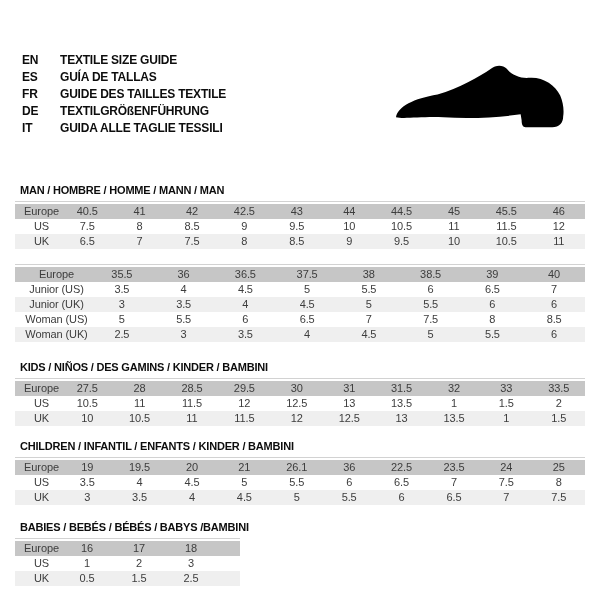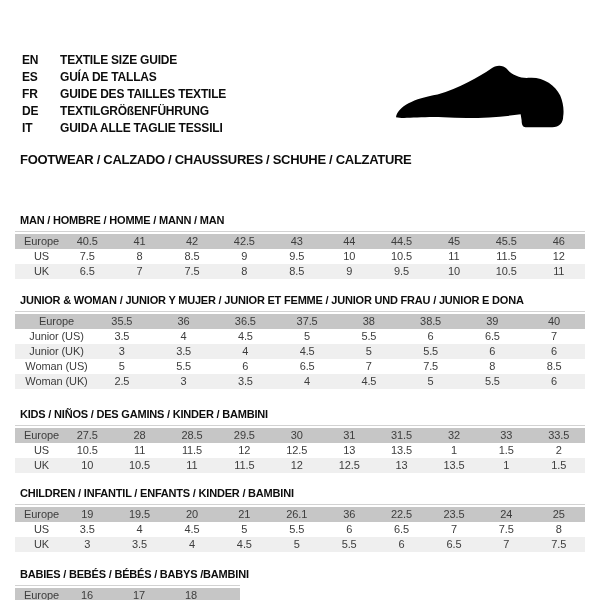--- a/index.html
+++ b/index.html
@@ -107,21 +107,20 @@
         C 173,61 169,65 162,65
         L 135,65
         C 132,65 131,62 131,58
         L 130,52
         C 108,55 80,57 52,55
         C 30,54 12,57 4,55
         Z"></path>
     </svg>
   </div>
 
-  <div class="category-title">FOOTWEAR / CALZADO / CHAUSSURES / SCHUHE / CALZATURE</div>
 
   <div id="tables">
       <section class="size-section sec-man">
         <div class="section-title">MAN / HOMBRE / HOMME / MANN / MAN</div>
         <div class="rule"></div>
         <table class="size-table">
           <colgroup>
             <col class="label-col">
             <col>
             <col>
@@ -171,21 +170,20 @@
               <td>9</td>
               <td>9.5</td>
               <td>10</td>
               <td>10.5</td>
               <td>11</td>
             </tr>
           </tbody>
         </table>
       </section>
       <section class="size-section sec-junior-woman">
-        <div class="section-title">JUNIOR &amp; WOMAN / JUNIOR Y MUJER / JUNIOR ET FEMME / JUNIOR UND FRAU / JUNIOR E DONA</div>
         <div class="rule"></div>
         <table class="size-table">
           <colgroup>
             <col class="label-col">
             <col>
             <col>
             <col>
             <col>
             <col>
             <col>

